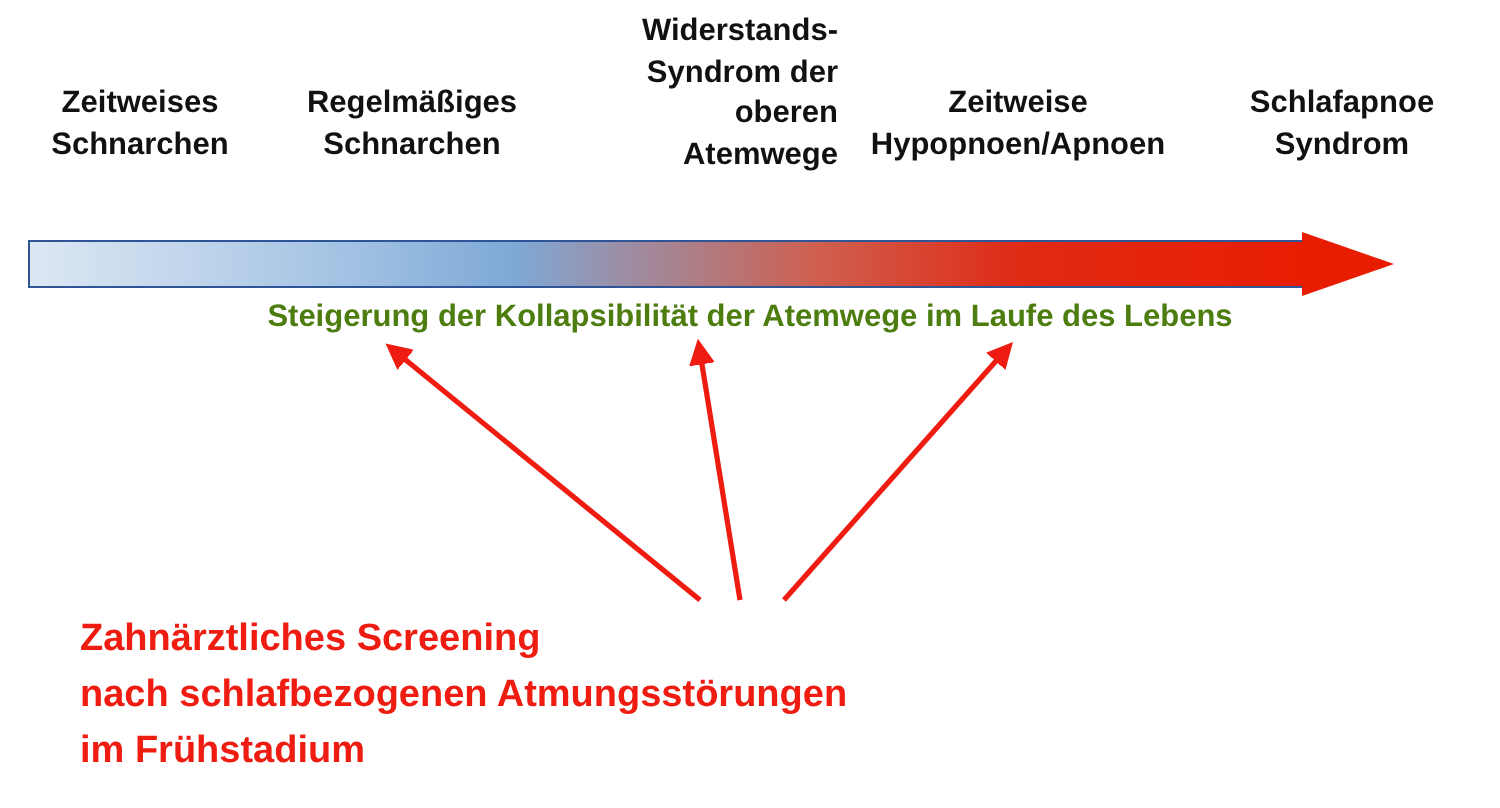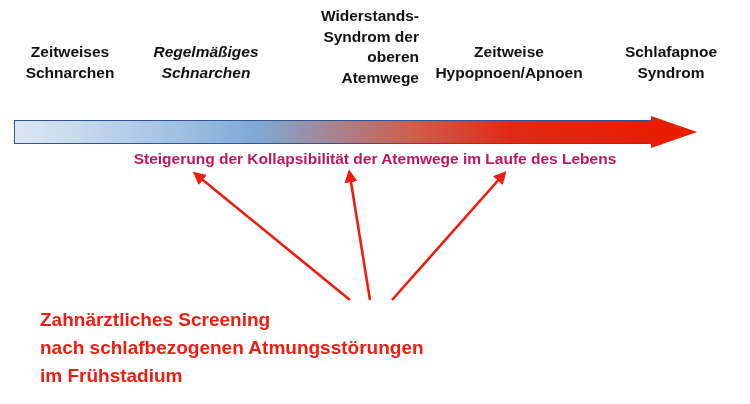--- a/index.html
+++ b/index.html
@@ -61,21 +61,21 @@
 
   
   .arrow-caption {
     position: absolute;
     left: 0;
     top: 150px;
     width: 750px;
     text-align: center;
     font-weight: bold;
     font-size: 15.5px;
-    color: #be185d;
+    color: #4d7c0f;
   }
 
   
   .callout-svg {
     position: absolute;
     left: 0;
     top: 0;
     width: 750px;
     height: 404px;
     pointer-events: none;
@@ -96,21 +96,21 @@
     margin-left: 40px;
   }
 </style>
 </head>
 <body>
 
 <div id="canvas">
 
   <div class="stage-label" style="left:4px; top:42px; width:132px;">Zeitweises
 Schnarchen</div>
-  <div class="stage-label" style="left:132px; top:42px; width:148px;font-style:italic;">Regelmäßiges
+  <div class="stage-label" style="left:132px; top:42px; width:148px;">Regelmäßiges
 Schnarchen</div>
   <div class="stage-label" style="left:275px; top:6px; width:144px;text-align:right;">Widerstands-
 Syndrom der
 oberen
 Atemwege</div>
   <div class="stage-label" style="left:414px; top:42px; width:190px;">Zeitweise
 Hypopnoen/Apnoen</div>
   <div class="stage-label" style="left:600px; top:42px; width:142px;">Schlafapnoe
 Syndrom</div>
 

